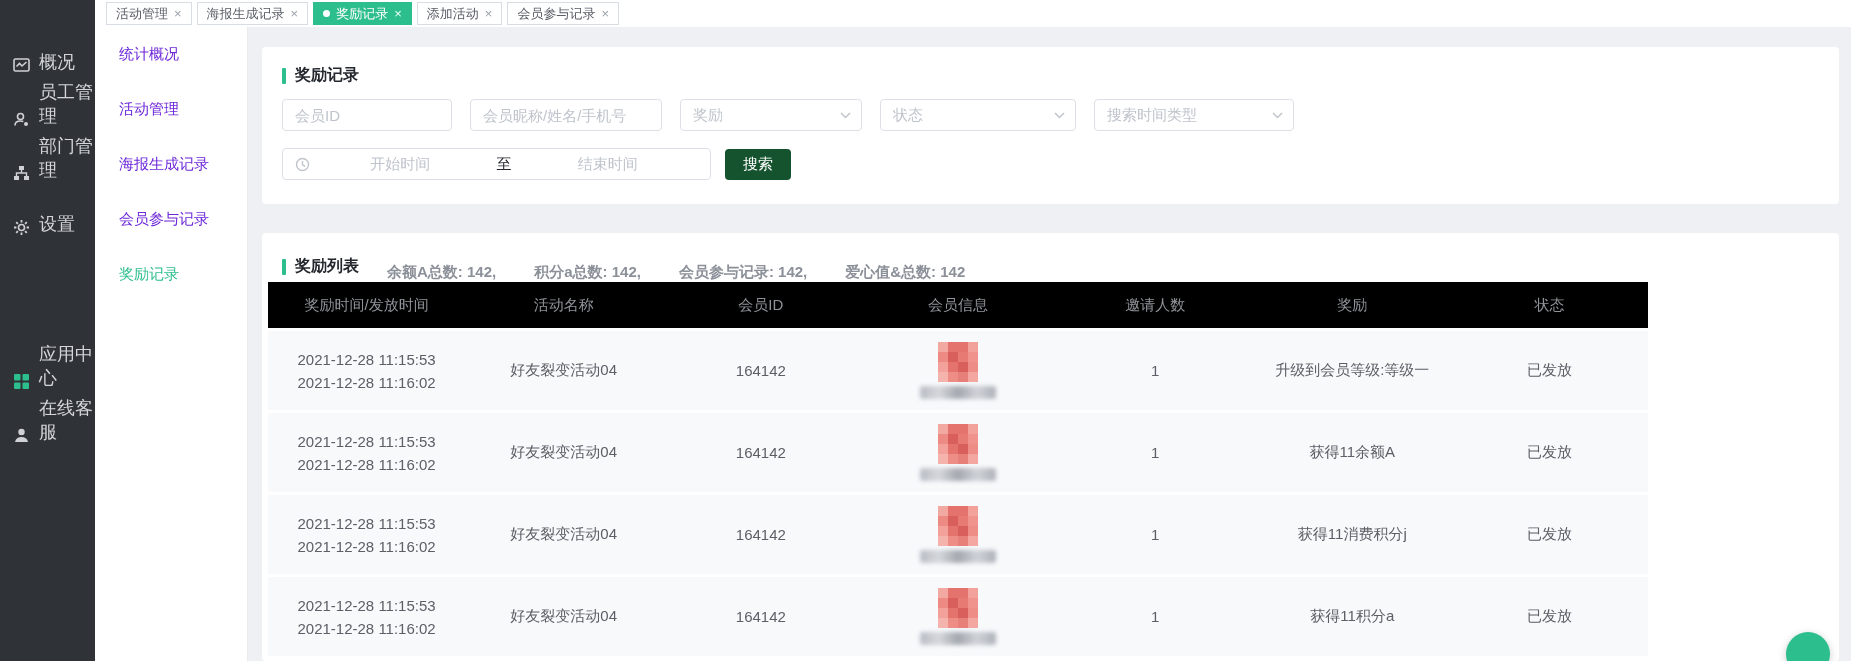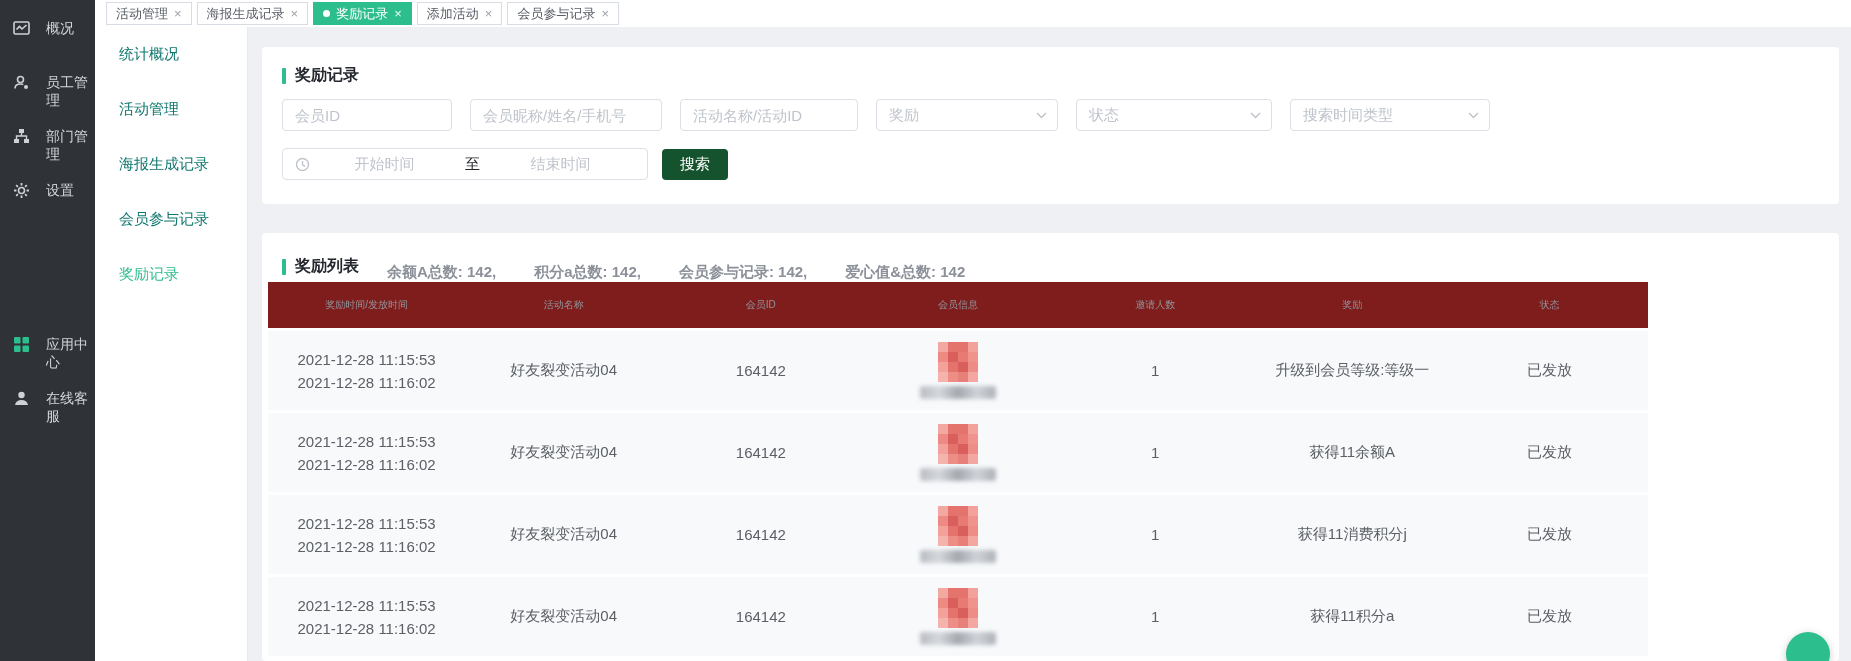--- a/index.html
+++ b/index.html
@@ -3,22 +3,22 @@
 <meta charset="utf-8">
 <style>
   * { margin:0; padding:0; box-sizing:border-box; }
   html,body { width:1851px; height:661px; overflow:hidden; }
   body { font-family:"Liberation Sans","DejaVu Sans",sans-serif; background:#eef0f4; position:relative; }
 
   .app { display:flex; width:1851px; height:661px; }
 
   
   .rail { width:95px; background:#2f3237; flex:none; }
-  .rail-item { height:54px; display:flex; align-items:flex-start; gap:16px; padding-left:13px;
-               color:#d3d5d9; font-size:14px; cursor:pointer; }
+  .rail-item { height:54px; display:flex; align-items:flex-end; gap:9px; padding-left:13px;
+               color:#d3d5d9; font-size:18px; cursor:pointer; }
   .rail-item:first-child { margin-top:20px; }
   .rail-item.gap { margin-top:100px; }
   .rail-ic { width:17px; height:17px; flex:none; display:flex; align-items:center; justify-content:center; }
 
   
   .right-col { flex:1; display:flex; flex-direction:column; min-width:0; }
 
   
   .topstrip { height:27px; background:#fff; display:flex; align-items:flex-start; padding:2px 0 0 11px; gap:5px; flex:none; }
   .tab { height:23px; display:inline-flex; align-items:center; gap:6px; padding:0 9px;
@@ -26,21 +26,21 @@
   .tab .tab-close::before { content:"×"; font-size:13px; color:#9aa0a8; line-height:1; }
   .tab.active { background:#2dbe8d; border-color:#2dbe8d; color:#fff; }
   .tab.active .tab-close::before { color:#eafff7; }
   .tab-dot { width:7px; height:7px; border-radius:50%; background:#fff; }
 
   .body-row { flex:1; display:flex; min-height:0; }
 
   
   .subnav { width:153px; background:#fff; border-right:1px solid #e8eaee; flex:none; }
   .subnav-item { height:55px; display:flex; align-items:center; padding-left:24px;
-                 font-size:15px; color:#0f766e; cursor:pointer; }
+                 font-size:15px; color:#6d28d9; cursor:pointer; }
   .subnav-item.active { color:#2dbe8d; }
 
   
   .content { flex:1; min-width:0; padding:20px 12px 0 14px; display:flex; flex-direction:column; }
   .panel { background:#fff; border-radius:4px; }
   .panel-search { padding:18px 20px 24px; margin-bottom:29px; }
   .panel-list { padding:18px 20px 0; flex:1; }
 
   .panel-title-row { display:flex; align-items:center; }
   .green-bar { width:4px; height:16px; background:#2dbe8d; border-radius:1px; margin-right:9px; flex:none; }
@@ -50,35 +50,35 @@
   .filters { display:flex; gap:18px; margin-top:13px; }
   .f-input { height:32px; border:1px solid #dcdfe6; border-radius:4px; padding:0 12px;
              font-size:15px; color:#303133; font-family:inherit; outline:none; }
   .f-input::placeholder { color:#bfc4cc; }
   .f-select { height:32px; border:1px solid #dcdfe6; border-radius:4px; padding:0 10px 0 12px;
               display:flex; align-items:center; justify-content:space-between; cursor:pointer; background:#fff; }
   .f-select .sel-text { font-size:15px; color:#bfc4cc; }
   .w1{width:170px}.w2{width:192px}.w3{width:178px}.w4{width:182px}.w5{width:196px}.w6{width:200px}
 
   .filters2 { display:flex; align-items:center; margin-top:17px; }
-  .datebox { width:366px; height:32px; border:1px solid #dcdfe6; border-radius:4px;
+  .datebox { width:429px; height:32px; border:1px solid #dcdfe6; border-radius:4px;
              display:flex; align-items:center; padding:0 12px; background:#fff; cursor:pointer; }
   .d-part { flex:1; text-align:center; font-size:15px; color:#bfc4cc; }
   .d-sep { font-size:15px; color:#24272c; padding:0 6px; }
   .search-btn { margin-left:14px; width:66px; height:31px; background:#14532d; color:#fff;
                 border:none; border-radius:4px; font-size:15px; cursor:pointer; font-family:inherit; }
 
   
   .list-header { display:flex; align-items:center; }
   .stats { display:flex; gap:38px; margin-left:28px;margin-top:12px; }
   .stat { font-size:15px; font-weight:bold; color:#8b9099; }
 
   
   table.rewards { width:1380px; margin-left:-14px; table-layout:fixed; border-collapse:separate; border-spacing:0; margin-top:0; }
-  .rewards th { height:46px; font-size:10px; font-weight:400; color:#909399; text-align:center; background:#7f1d1d; }
+  .rewards th { height:46px; font-size:15px; font-weight:400; color:#909399; text-align:center; background:#000000; }
   .rewards td { height:82px; font-size:15px; color:#5c6066; text-align:center;
                 background:#f7f9fb; border-top:3px solid #fff; vertical-align:middle; }
   .time-cell div { line-height:23px; }
   .member-cell { display:flex; flex-direction:column; align-items:center; }
   .blur-name { width:76px; height:13px; margin-top:4px; border-radius:3px; opacity:.8;
                background:linear-gradient(90deg,#a9adb5 0%,#cdd0d5 25%,#8f949c 50%,#c6c9cf 75%,#9aa0a8 100%);
                filter:blur(2px); }
 
   
   .fab { position:absolute; left:1786px; top:632px; width:44px; height:44px; border-radius:50%;
@@ -205,21 +205,20 @@
 
         <section class="panel panel-search">
           <div class="panel-title-row">
             <span class="green-bar"></span>
             <span class="panel-title">奖励记录</span>
           </div>
 
           <div class="filters">
             <input class="f-input w1" placeholder="会员ID" style="">
             <input class="f-input w2" placeholder="会员昵称/姓名/手机号" style="">
-            <input class="f-input w3" placeholder="活动名称/活动ID" style="">
             <div class="f-select w4">
               <span class="sel-text">奖励</span>
               <span>
                   <svg width="11" height="7" viewBox="0 0 11 7">
                     <polyline points="1,1 5.5,5.5 10,1" fill="none" stroke="#c0c4cc" stroke-width="1.5"></polyline>
                   </svg>
                 </span>
             </div>
             <div class="f-select w5">
               <span class="sel-text">状态</span>

